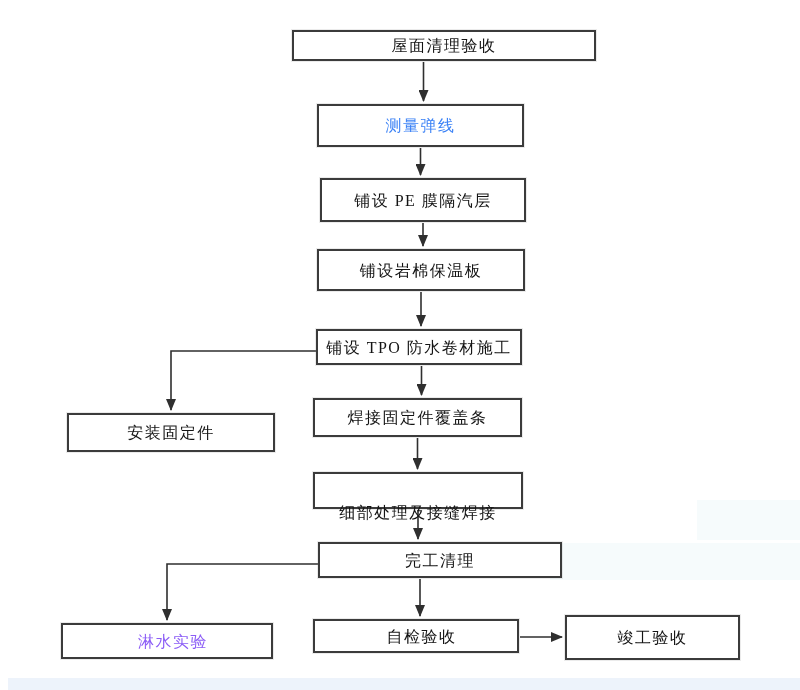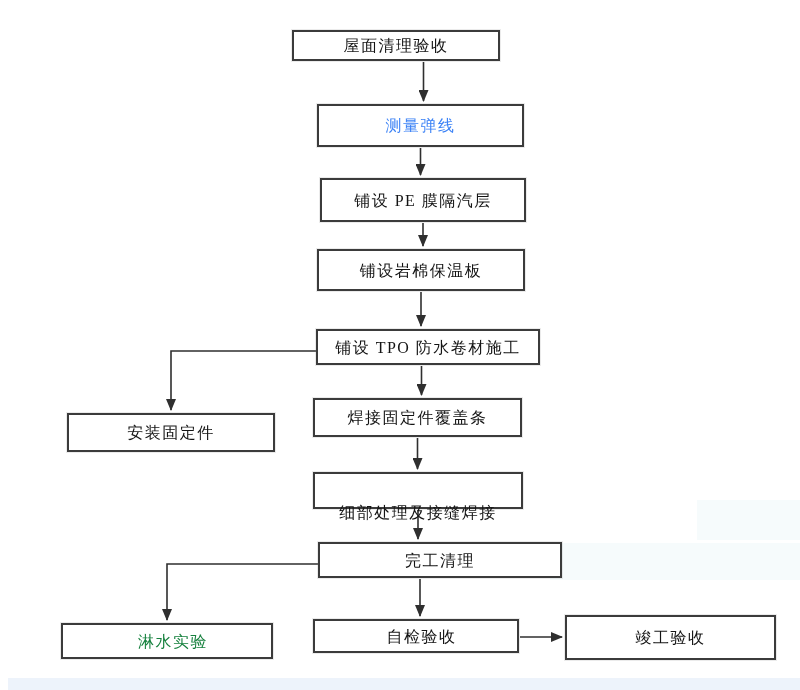--- a/index.html
+++ b/index.html
@@ -74,49 +74,49 @@
       <path d="M423,223 L423,246" fill="none" stroke="#2f2f2f" stroke-width="1.6" marker-end="url(#arrow)"></path>
       <path d="M421,292 L421,326" fill="none" stroke="#2f2f2f" stroke-width="1.6" marker-end="url(#arrow)"></path>
       <path d="M421.5,366 L421.5,395" fill="none" stroke="#2f2f2f" stroke-width="1.6" marker-end="url(#arrow)"></path>
       <path d="M316,351 L171,351 L171,410" fill="none" stroke="#2f2f2f" stroke-width="1.6" marker-end="url(#arrow)"></path>
       <path d="M417.5,438 L417.5,469" fill="none" stroke="#2f2f2f" stroke-width="1.6" marker-end="url(#arrow)"></path>
       <path d="M418,510 L418,539" fill="none" stroke="#2f2f2f" stroke-width="1.6" marker-end="url(#arrow)"></path>
       <path d="M420,579 L420,616" fill="none" stroke="#2f2f2f" stroke-width="1.6" marker-end="url(#arrow)"></path>
       <path d="M318,564 L167,564 L167,620" fill="none" stroke="#2f2f2f" stroke-width="1.6" marker-end="url(#arrow)"></path>
       <path d="M520,637 L562,637" fill="none" stroke="#2f2f2f" stroke-width="1.6" marker-end="url(#arrow)"></path>
     </svg>
-<div class="node" style="left: 292px; top: 30px; width: 208px; height: 31px; border-color: rgb(59, 59, 59); background: rgb(255, 255, 255);">
+<div class="node" style="left: 292px; top: 30px; width: 304px; height: 31px; border-color: rgb(59, 59, 59); background: rgb(255, 255, 255);">
       <span style="color: rgb(20, 20, 20);">屋面清理验收</span>
     </div>
     <div class="node" style="left: 317px; top: 104px; width: 207px; height: 43px; border-color: rgb(59, 59, 59); background: rgb(255, 255, 255);">
       <span style="color: #3b82f6;">测量弹线</span>
     </div>
     <div class="node" style="left: 317px; top: 249px; width: 208px; height: 42px; border-color: rgb(59, 59, 59); background: rgb(255, 255, 255);">
       <span style="color: rgb(20, 20, 20);">铺设岩棉保温板</span>
     </div>
     <div class="node" style="left: 320px; top: 178px; width: 206px; height: 44px; border-color: rgb(59, 59, 59); background: rgb(255, 255, 255);">
       <span style="color: rgb(20, 20, 20);">铺设 PE 膜隔汽层</span>
     </div>
-    <div class="node" style="left: 316px; top: 329px; width: 224px; height: 36px; border-color: rgb(59, 59, 59); background: rgb(255, 255, 255);">
+    <div class="node" style="left: 316px; top: 329px; width: 206px; height: 36px; border-color: rgb(59, 59, 59); background: rgb(255, 255, 255);">
       <span style="color: rgb(20, 20, 20);">铺设 TPO 防水卷材施工</span>
     </div>
     <div class="node" style="left: 313px; top: 398px; width: 209px; height: 39px; border-color: rgb(59, 59, 59); background: rgb(255, 255, 255);">
       <span style="color: rgb(20, 20, 20);">焊接固定件覆盖条</span>
     </div>
     <div class="node" style="left: 67px; top: 413px; width: 208px; height: 39px; border-color: rgb(59, 59, 59); background: rgb(255, 255, 255);">
       <span style="color: rgb(20, 20, 20);">安装固定件</span>
     </div>
     <div class="node" style="left: 313px; top: 472px; width: 210px; height: 37px; border-color: rgb(59, 59, 59); background: rgb(255, 255, 255);">
       <span style="color: rgb(20, 20, 20); margin-top: 44px;">细部处理及接缝焊接</span>
     </div>
     <div class="node" style="left: 318px; top: 542px; width: 244px; height: 36px; border-color: rgb(59, 59, 59); background: rgb(255, 255, 255);">
       <span style="color: rgb(20, 20, 20);">完工清理</span>
     </div>
     <div class="node" style="left: 61px; top: 623px; width: 212px; height: 36px; border-color: rgb(59, 59, 59); background: rgb(255, 255, 255);">
-      <span style="color: #15803d; margin-left: 12px;">淋水实验</span>
+      <span style="color: #8b5cf6; margin-left: 12px;">淋水实验</span>
     </div>
     <div class="node" style="left: 313px; top: 619px; width: 206px; height: 34px; border-color: rgb(59, 59, 59); background: rgb(255, 255, 255); padding-left: 11px;">
       <span style="color: rgb(20, 20, 20);">自检验收</span>
     </div>
-    <div class="node" style="left: 565px; top: 615px; width: 211px; height: 45px; border-color: rgb(59, 59, 59); background: rgb(255, 255, 255); align-items: center;">
+    <div class="node" style="left: 565px; top: 615px; width: 175px; height: 45px; border-color: rgb(59, 59, 59); background: rgb(255, 255, 255); align-items: center;">
       <span style="color: rgb(20, 20, 20);">竣工验收</span>
     </div>
   </div>
 
 </body></html>

